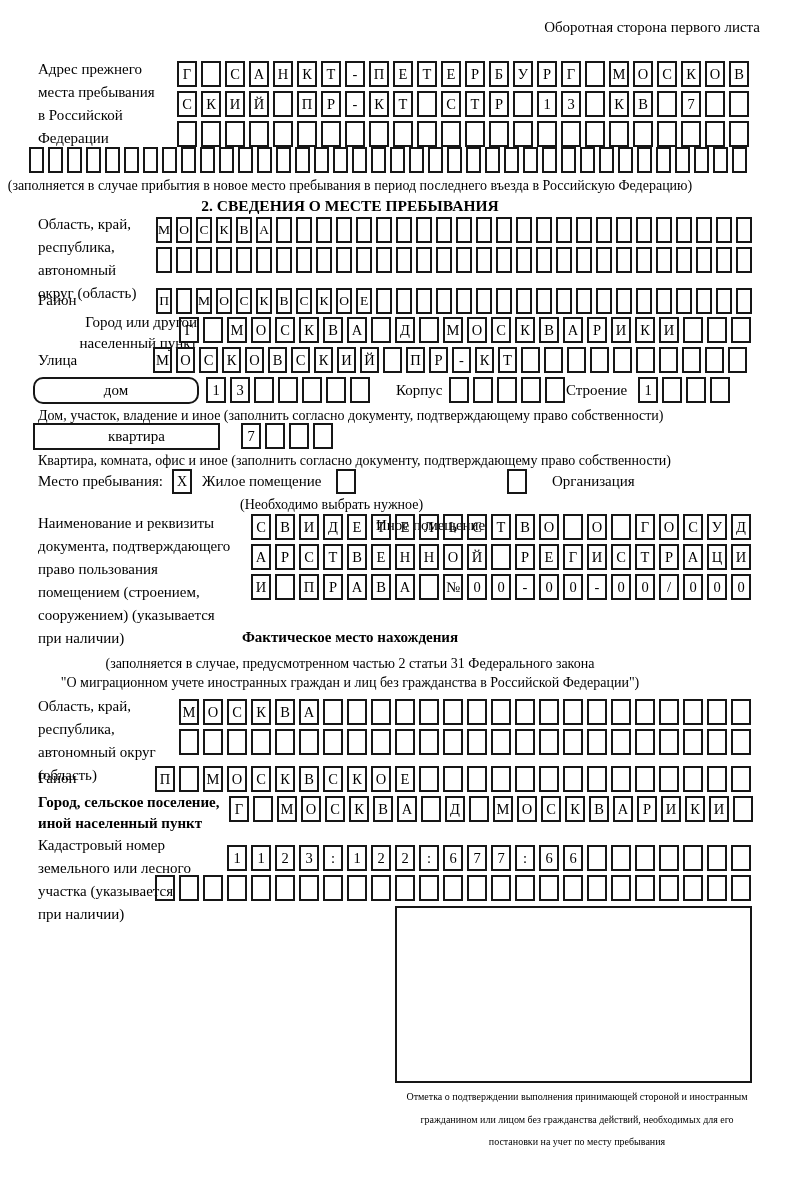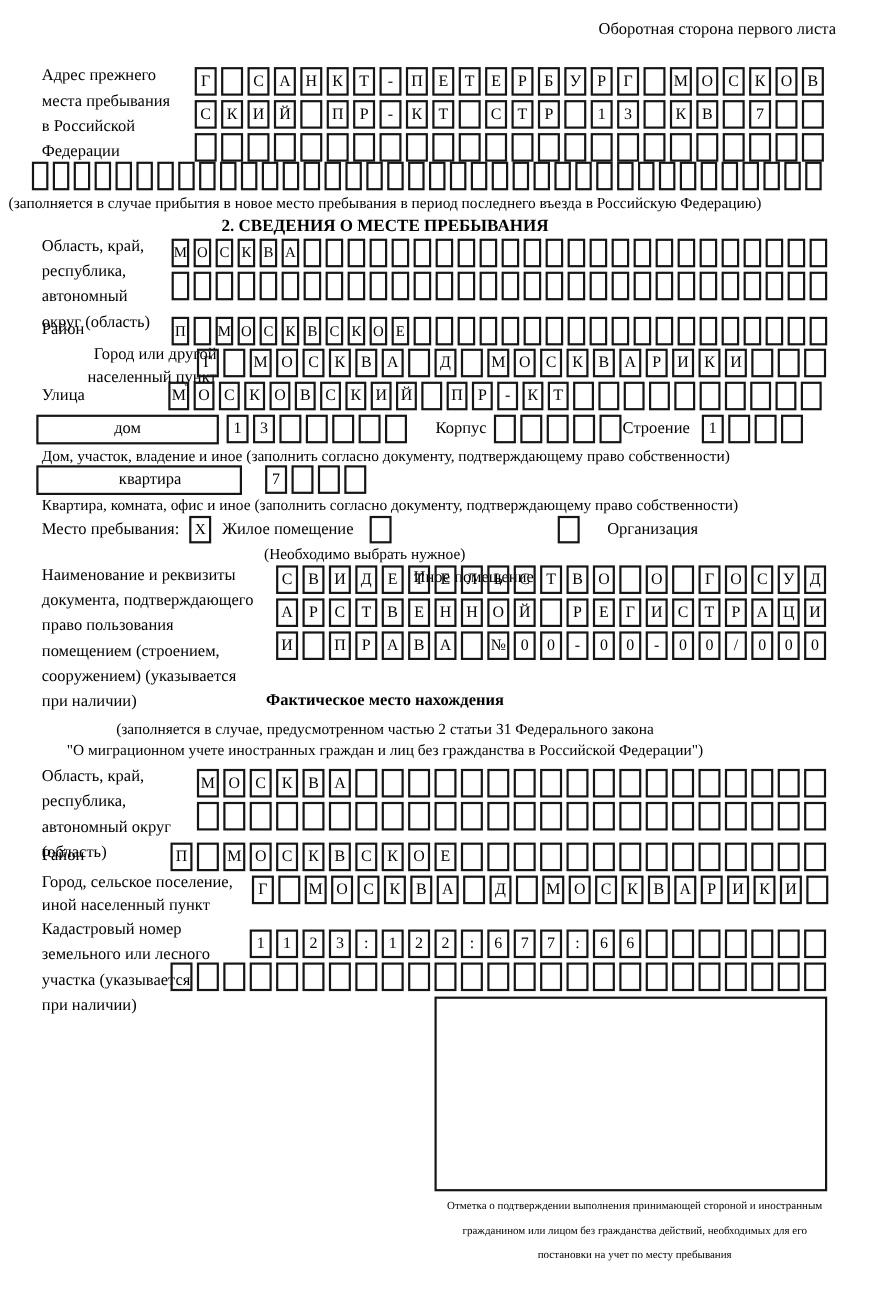--- a/index.html
+++ b/index.html
@@ -332,21 +332,21 @@
       <span class="cell"></span>
       <span class="cell"></span>
       <span class="cell"></span>
       <span class="cell"></span>
       <span class="cell"></span>
       <span class="cell"></span>
       <span class="cell"></span>
       <span class="cell"></span>
     </div>
 
-  <div class="abs wbox" style="left:33px;top:377px;width:166px;">дом</div>
+  <div class="abs wbox" style="left:33px;top:377px;width:166px;border-radius:10px;">дом</div>
   <div class="abs cellrow" style="left:206px;top:377px;">
       <span class="cell">1</span>
       <span class="cell">3</span>
       <span class="cell"></span>
       <span class="cell"></span>
       <span class="cell"></span>
       <span class="cell"></span>
       <span class="cell"></span>
     </div>
   <div class="abs label" style="left:396px;top:379px;">Корпус</div>
@@ -547,21 +547,21 @@
       <span class="cell"></span>
       <span class="cell"></span>
       <span class="cell"></span>
       <span class="cell"></span>
       <span class="cell"></span>
       <span class="cell"></span>
       <span class="cell"></span>
       <span class="cell"></span>
     </div>
 
-  <div class="abs label ml" style="left:38px;top:792px;width:195px;line-height:21px;">Город, сельское поселение,
+  <div class="abs label ml" style="left:38px;top:792px;width:195px;line-height:21px;font-weight:bold;">Город, сельское поселение,
 иной населенный пункт</div>
   <div class="abs cellrow" style="left:229px;top:796px;">
       <span class="cell">Г</span>
       <span class="cell"></span>
       <span class="cell">М</span>
       <span class="cell">О</span>
       <span class="cell">С</span>
       <span class="cell">К</span>
       <span class="cell">В</span>
       <span class="cell">А</span>

